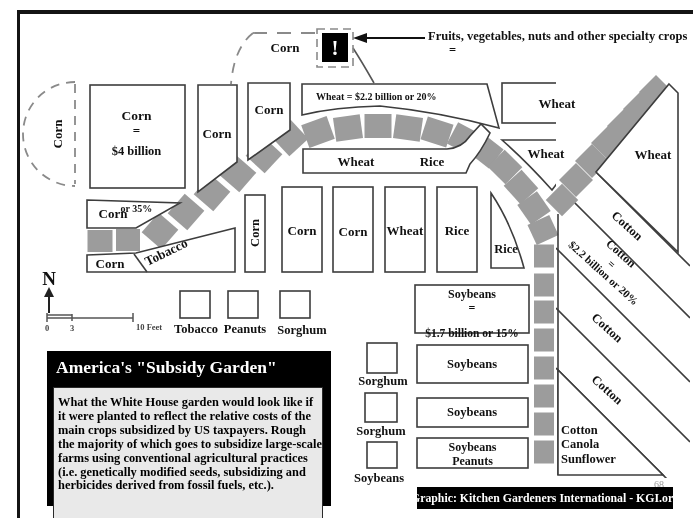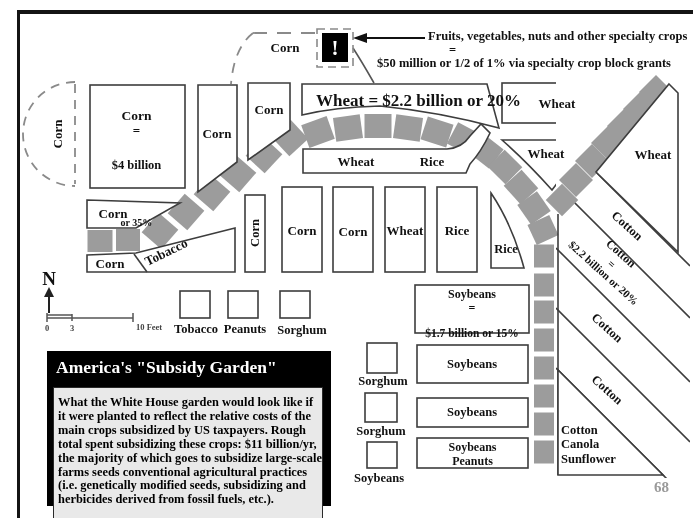--- a/index.html
+++ b/index.html
@@ -13,21 +13,21 @@
   .rot90{transform:translate(-50%,-50%) rotate(-90deg);}
   .stack{position:absolute;text-align:center;font-weight:bold;line-height:1;}
   .stack div{line-height:1.15;}
   #title-box{position:absolute;left:47px;top:351px;width:284px;height:155px;background:#000;}
   #title-head{position:absolute;left:9px;top:6px;color:#fff;font-size:17.5px;font-weight:bold;white-space:nowrap;}
   #title-body{position:absolute;left:6px;top:36px;width:270px;height:144px;background:#e9e9e9;
               border:1px solid #2a2a2a;color:#000;font-weight:bold;font-size:12.4px;line-height:13.9px;padding:8px 0 0 4px;box-sizing:border-box;}
   #credit-bar{position:absolute;left:417px;top:487px;width:256px;height:22px;background:#000;
               display:flex;align-items:center;justify-content:center;}
   #credit-text{color:#fff;font-weight:bold;font-size:11.8px;white-space:nowrap;}
-  #page-num{position:absolute;left:654px;top:479px;color:#9a9a9a;font-size:15px;font-weight:bold;}
+  #page-num{position:absolute;left:654px;top:479px;color:#9a9a9a;font-size:10px;font-weight:normal;}
   .cotton{font-size:12.5px;}
   .tick-label{font-size:8.5px;font-weight:bold;color:#444;}
 </style>
 </head>
 <body>
 
 <div id="stage">
 
   <svg id="plan" width="693" height="518" viewBox="0 0 693 518">
 
@@ -143,32 +143,31 @@
       <line x1="47" y1="315" x2="72" y2="315"></line>
     </g>
   </svg>
 
   <div class="lbl rot90" style="left:57px;top:134px;">Corn</div>
   <div class="lbl" style="left:285px;top:47px;">Corn</div>
   <div class="lbl" style="left:335px;top:48px;color:#fff;font-size:21px;">!</div>
 
   <div class="lbl-left" style="left:428px;top:30px;font-size:12.5px;">Fruits, vegetables, nuts and other specialty crops</div>
   <div class="lbl-left" style="left:449px;top:44px;font-size:12.5px;">=</div>
-  <div class="lbl-left" style="left:377px;top:57px;font-size:12.5px;">$50 million or 1/2 of 1% via specialty crop block grants</div>
 
   <div class="stack" style="left:90px;top:108px;width:93px;">
     <div style="font-size:13.5px;">Corn</div>
     <div style="font-size:13px;">=</div>
-    <div style="font-size:12.5px;margin-top:20px;">$4 billion</div>
+    <div style="font-size:12.5px;margin-top:6px;">$4 billion</div>
     <div style="font-size:10px;margin-top:44px;">or 35%</div>
   </div>
 
   <div class="lbl" style="left:217px;top:133px;">Corn</div>
   <div class="lbl" style="left:269px;top:109px;">Corn</div>
-  <div class="lbl-left" style="left:316px;top:92px;font-size:17px;">Wheat = $2.2 billion or 20%</div>
+  <div class="lbl-left" style="left:316px;top:92px;font-size:10px;">Wheat = $2.2 billion or 20%</div>
   <div class="lbl" style="left:557px;top:103px;">Wheat</div>
   <div class="lbl" style="left:546px;top:153px;">Wheat</div>
   <div class="lbl" style="left:653px;top:154px;">Wheat</div>
   <div class="lbl" style="left:356px;top:161px;">Wheat</div>
   <div class="lbl" style="left:432px;top:161px;">Rice</div>
 
   <div class="lbl" style="left:113px;top:213px;">Corn</div>
   <div class="lbl" style="left:110px;top:263px;">Corn</div>
   <div class="lbl" style="left:166px;top:252px;transform:translate(-50%,-50%) rotate(-26deg);">Tobacco</div>
 
@@ -217,22 +216,24 @@
   <div class="lbl tick-label" style="left:47px;top:328px;">0</div>
   <div class="lbl tick-label" style="left:72px;top:328px;">3</div>
   <div class="lbl-left tick-label" style="left:136px;top:323px;">10 Feet</div>
 
   <div id="title-box">
     <div id="title-head">America's "Subsidy Garden"</div>
     <div id="title-body">
       <div>What the White House garden would look like if</div>
       <div>it were planted to reflect the relative costs of the</div>
       <div>main crops subsidized by US taxpayers. Rough</div>
-      <div>total spent subsidizing these crops: $11 billion/yr,</div>
       <div>the majority of which goes to subsidize large-scale</div>
-      <div>farms seeds conventional agricultural practices</div>
+      <div>farms using conventional agricultural practices</div>
       <div>(i.e. genetically modified seeds, subsidizing and</div>
       <div>herbicides derived from fossil fuels, etc.).</div>
     </div>
   </div>
 
   <div id="page-num">68</div>
+  <div id="credit-bar">
+    <span id="credit-text">Graphic: Kitchen Gardeners International - KGI.org</span>
+  </div>
 </div>
 
 </body></html>

